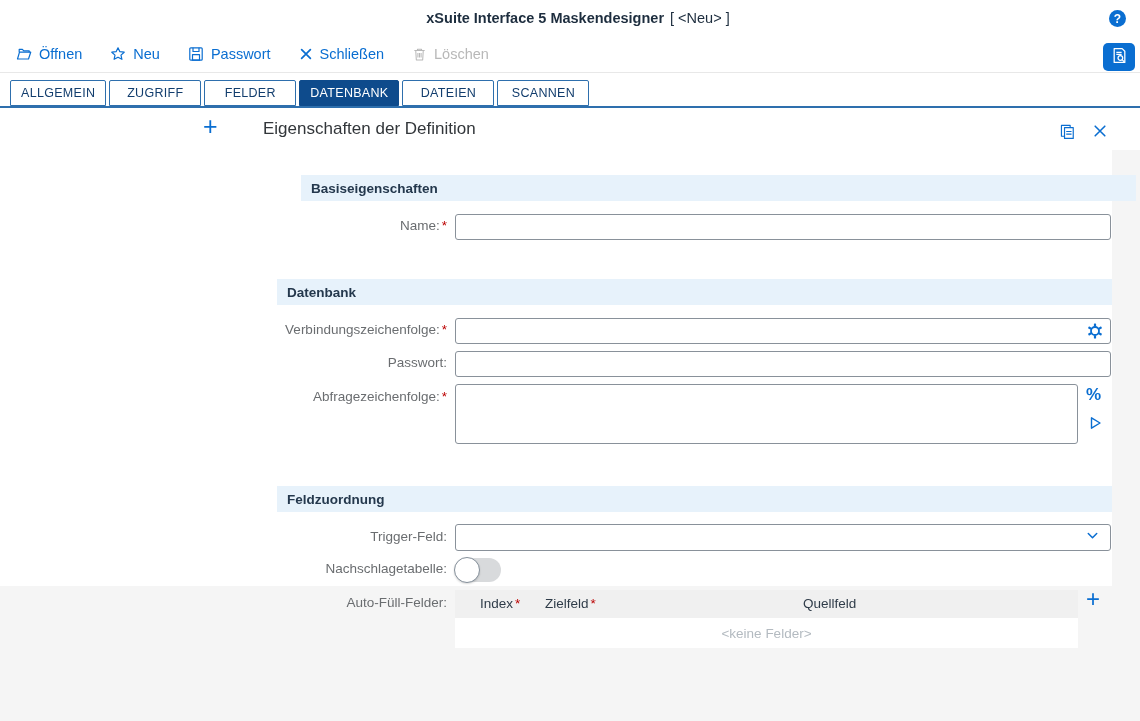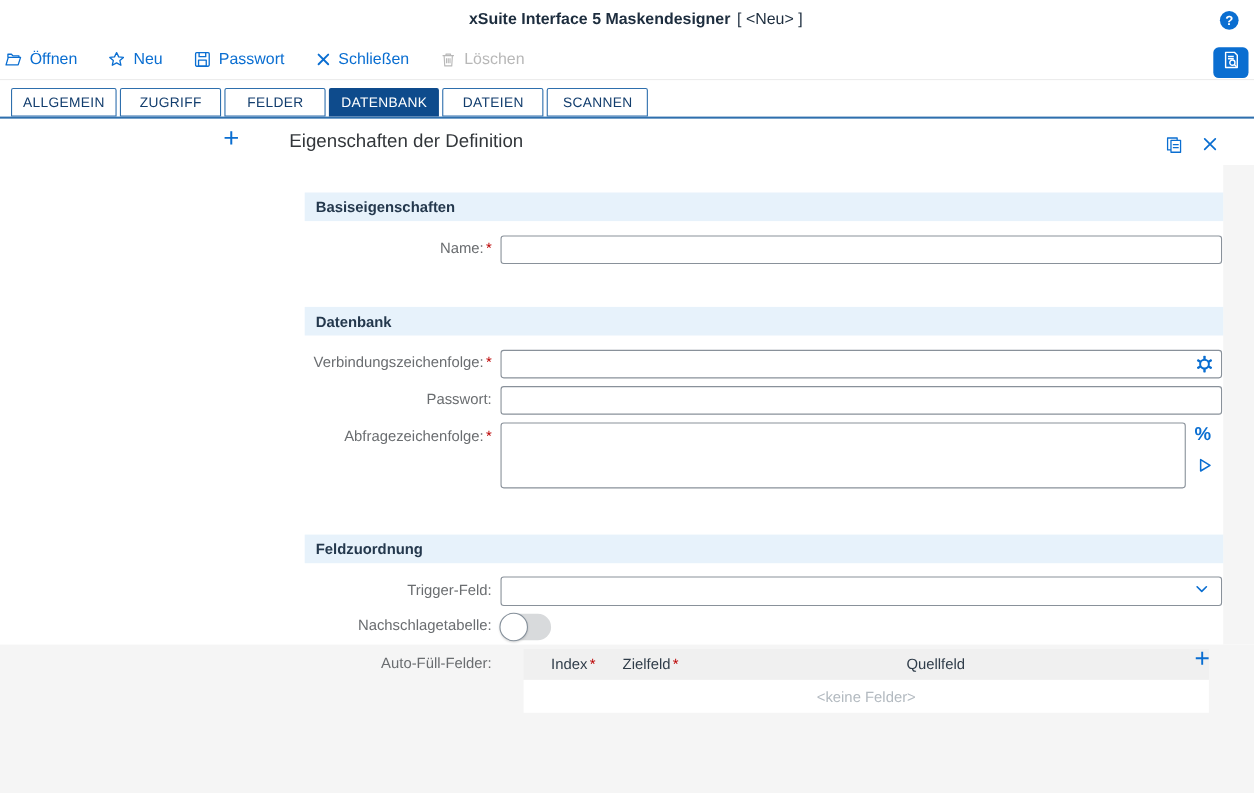--- a/index.html
+++ b/index.html
@@ -6,21 +6,21 @@
   body { font-family:"Liberation Sans","DejaVu Sans",sans-serif; background:#fff; }
   .app { position:relative; width:1140px; height:721px; background:#fff; overflow:hidden; color:#32363a; }
 
   
   .titlebar { position:absolute; left:0; top:0; width:1140px; height:36px; display:flex; align-items:center; justify-content:center; gap:6px; background:#fff; }
   .titlebar .t-main { font-weight:bold; font-size:14.5px; color:#1d2d3e;margin-left:16px; }
   .titlebar .t-doc { font-size:14.5px; color:#1d2d3e; }
   .help-btn { position:absolute; left:1109px; top:10px; width:17px; height:17px; border-radius:50%; background:#0a6ed1; color:#fff; font-size:12px; font-weight:bold; display:flex; align-items:center; justify-content:center; cursor:pointer; }
 
   
-  .toolbar { position:absolute; left:0; top:36px; width:1140px; height:37px; border-bottom:1px solid #e8e8e8; display:flex; align-items:center; padding-left:4px; gap:28px; background:#fff; }
+  .toolbar { position:absolute; left:0; top:36px; width:1140px; height:37px; border-bottom:1px solid #e8e8e8; display:flex; align-items:center; padding-left:16px; gap:28px; background:#fff; }
   .tb-item { display:flex; align-items:center; gap:7px; color:#0a6ed1; font-size:14.5px; cursor:pointer; }
   .tb-item svg { display:block; }
   .tb-item.disabled { color:#b8b8b8; cursor:default; }
   .preview-btn { position:absolute; left:1103px; top:7px; width:32px; height:28px; border-radius:5px; background:#0a6ed1; display:flex; align-items:center; justify-content:center; cursor:pointer; }
 
   
   .tabstrip { position:absolute; left:0; top:73px; width:1140px; height:35px; background:#fff; }
   .tabline { position:absolute; left:0; bottom:0; width:1140px; height:2px; background:#2e6fad; }
   .tabs { position:absolute; left:10px; bottom:2px; display:flex; gap:3px; }
   .tab { height:26px; min-width:92px; padding:0 10px; display:flex; align-items:center; justify-content:center; background:#fff; border:1px solid #2e6fad; border-radius:2px 2px 0 0; color:#123d6d; font-size:12.5px; letter-spacing:0.3px; cursor:pointer; }
@@ -49,21 +49,21 @@
   .sel { position:absolute; left:455px; width:656px; height:27px; border:1px solid #89919a; border-radius:3px; background:#fff; display:flex; align-items:center; justify-content:flex-end; padding-right:10px; cursor:pointer; color:#0a6ed1; }
   .icon-abs { position:absolute; color:#0a6ed1; cursor:pointer; }
   .pct { font-size:17px; font-weight:bold; }
 
   
   .toggle { position:absolute; left:455px; top:450px; width:46px; height:24px; cursor:pointer; }
   .toggle .track { position:absolute; left:0; top:0; width:46px; height:24px; border-radius:12px; background:#d8dadc; }
   .toggle .knob { position:absolute; left:-1px; top:-1px; width:26px; height:26px; border-radius:50%; background:#fff; border:1px solid #848f9a; box-shadow:0 1px 2px rgba(0,0,0,0.15); }
 
   
-  .af-table { position:absolute; left:476px; top:482px; width:623px;text-align:right; }
+  .af-table { position:absolute; left:455px; top:482px; width:623px;text-align:right; }
   .af-head { position:relative; height:28px; background:#f0f0f0; font-size:13.5px; color:#2f3c49; }
   .af-head span.th { position:absolute; top:6px; }
   .af-empty { height:30px; background:#fff; display:flex; align-items:center; justify-content:center; font-size:13.5px; color:#b3bac0; }
 </style>
 </head>
 <body>
 
 <div class="app">
 
   <div class="titlebar">
@@ -156,21 +156,21 @@
             <rect x="5.2" y="4.3" width="8.2" height="10.2" fill="#fff"></rect>
             <path d="M6.8 8h5M6.8 10.5h5"></path>
           </svg></span>
     </div>
     <div class="panel-ico" style="left:1093px; top:16px;">
       <span><svg width="14" height="14" viewBox="0 0 16 16" stroke="currentColor" stroke-width="1.8" stroke-linecap="round">
             <path d="M2.5 2.5l11 11M13.5 2.5l-11 11"></path>
           </svg></span>
     </div>
 
-    <div class="band" style="top:67px;">Basiseigenschaften</div>
+    <div class="band" style="top:67px;margin-left:24px;">Basiseigenschaften</div>
     <div class="flabel" style="top:110px;">
       <span>Name:</span><span class="req">*</span>
     </div>
     <input class="tinput" style="top: 106px;" value="">
 
     <div class="band" style="top:171px;">Datenbank</div>
     <div class="flabel" style="top:214px;">
       <span>Verbindungszeichenfolge:</span><span class="req">*</span>
     </div>
     <input class="tinput" style="top: 210px; padding-right: 28px;" value="">

